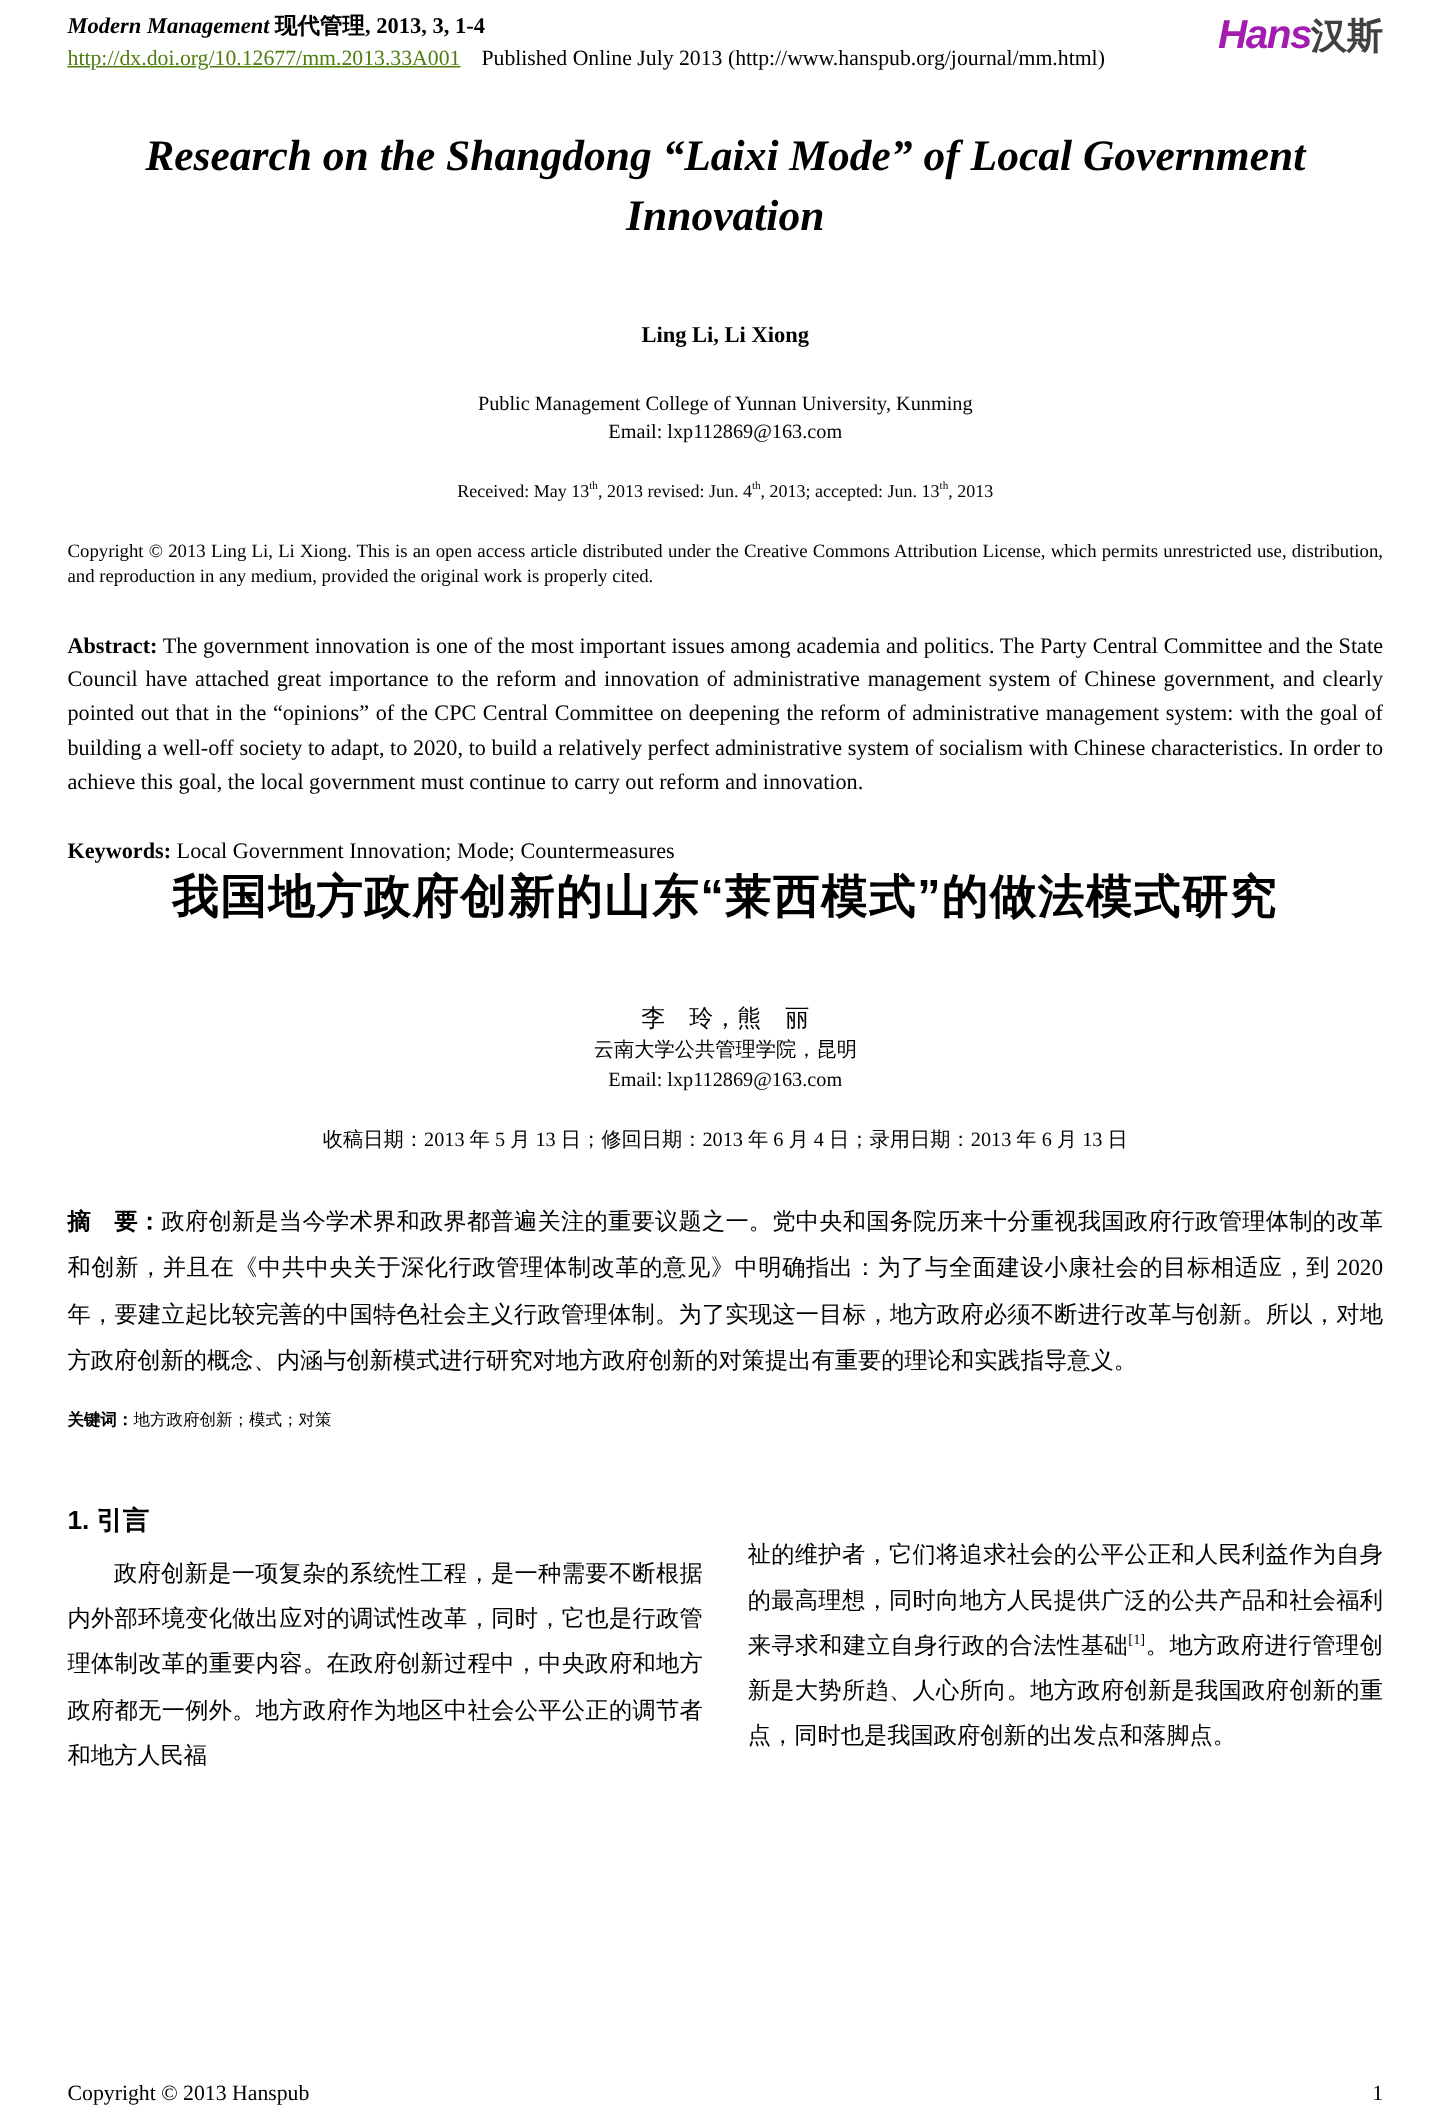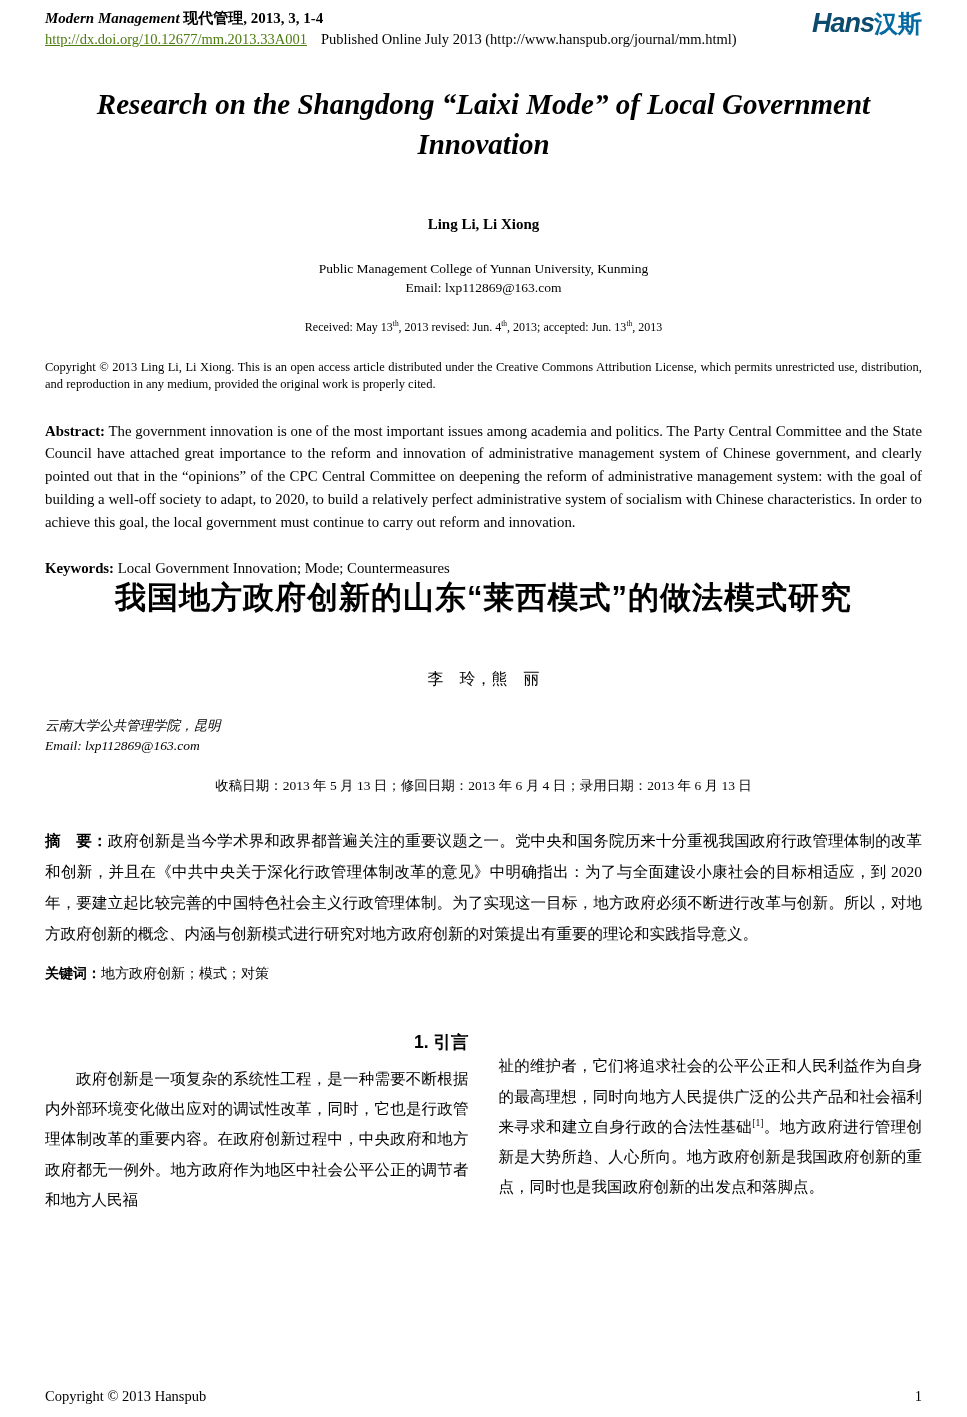--- a/index.html
+++ b/index.html
@@ -15,22 +15,22 @@
 
   
   .header-row { display: flex; justify-content: space-between; align-items: flex-start; }
   .journal-line { font-size: 15px; font-weight: bold; line-height: 1.35; }
   .journal-en { font-style: italic; }
   .journal-zh { font-style: normal; }
   .doi-line { font-size: 14.5px; margin-top: 3px; }
   .doi-link { text-decoration: underline; color: #4d7c0f; cursor: pointer; }
   .published { margin-left: 14px; }
   .logo { white-space: nowrap; line-height: 1; padding-top: 2px; }
-  .logo-en { font-family: "Liberation Sans", sans-serif; font-size: 27px; font-weight: bold; font-style: italic; color: #0c4a6e; letter-spacing: -1px; }
-  .logo-zh { font-family: "Liberation Sans", sans-serif; font-size: 24px; font-weight: bold; color: #0369a1; }
+  .logo-en { font-family: "Liberation Sans", sans-serif; font-size: 27px; font-weight: bold; font-style: italic; color: #a21caf; letter-spacing: -1px; }
+  .logo-zh { font-family: "Liberation Sans", sans-serif; font-size: 24px; font-weight: bold; color: #404040; }
 
   
   .title-en {
     margin: 36px auto 0 auto;
     max-width: 810px;
     text-align: center;
     font-size: 29px;
     font-weight: bold;
     line-height: 1.38;
     font-style: italic;
@@ -56,42 +56,42 @@
 
   
   .title-zh {
     text-align: center;
     font-size: 31px;
     font-weight: bold;
     font-family: "Liberation Sans", "DejaVu Sans", sans-serif;
     letter-spacing: 1px;
   }
   .authors-zh { margin-top: 50px; text-align: center; font-size: 16px; }
-  .affil-block-zh { margin-top: 26px; font-size: 13.5px; line-height: 1.45; font-style: italic; }
+  .affil-block-zh { text-align: center; font-size: 13.5px; line-height: 1.45; }
   .dates-zh { margin-top: 22px; text-align: center; font-size: 13.5px; }
   .abstract-zh {
     margin-top: 30px;
     font-size: 15.5px;
     line-height: 2.0;
     text-align: justify;
   }
   .abstract-zh b { font-weight: bold; font-family: "Liberation Sans", "DejaVu Sans", sans-serif; margin-top: 47px; }
-  .keywords-zh { margin-top: 16px; font-size: 14px; }
+  .keywords-zh { margin-top: 16px; font-size: 11px; }
   .keywords-zh b { font-weight: bold; font-family: "Liberation Sans", "DejaVu Sans", sans-serif; }
 
   
   .columns { display: flex; gap: 30px; margin-top: 48px; }
   .col { flex: 1 1 0; font-size: 15.5px; line-height: 1.95; text-align: justify; }
   .section-heading {
     font-size: 17.5px;
     font-weight: bold;
     font-family: "Liberation Sans", "DejaVu Sans", sans-serif;
     line-height: 1.3;
     margin-bottom: 10px;
-    text-align: right;
+    text-align: left;
   }
   .col p.indent { text-indent: 2em; }
   .col-right { padding-top: 20px; }
 
   
   .footer {
     position: absolute;
     left: 45px;
     right: 45px;
     bottom: 12px;

